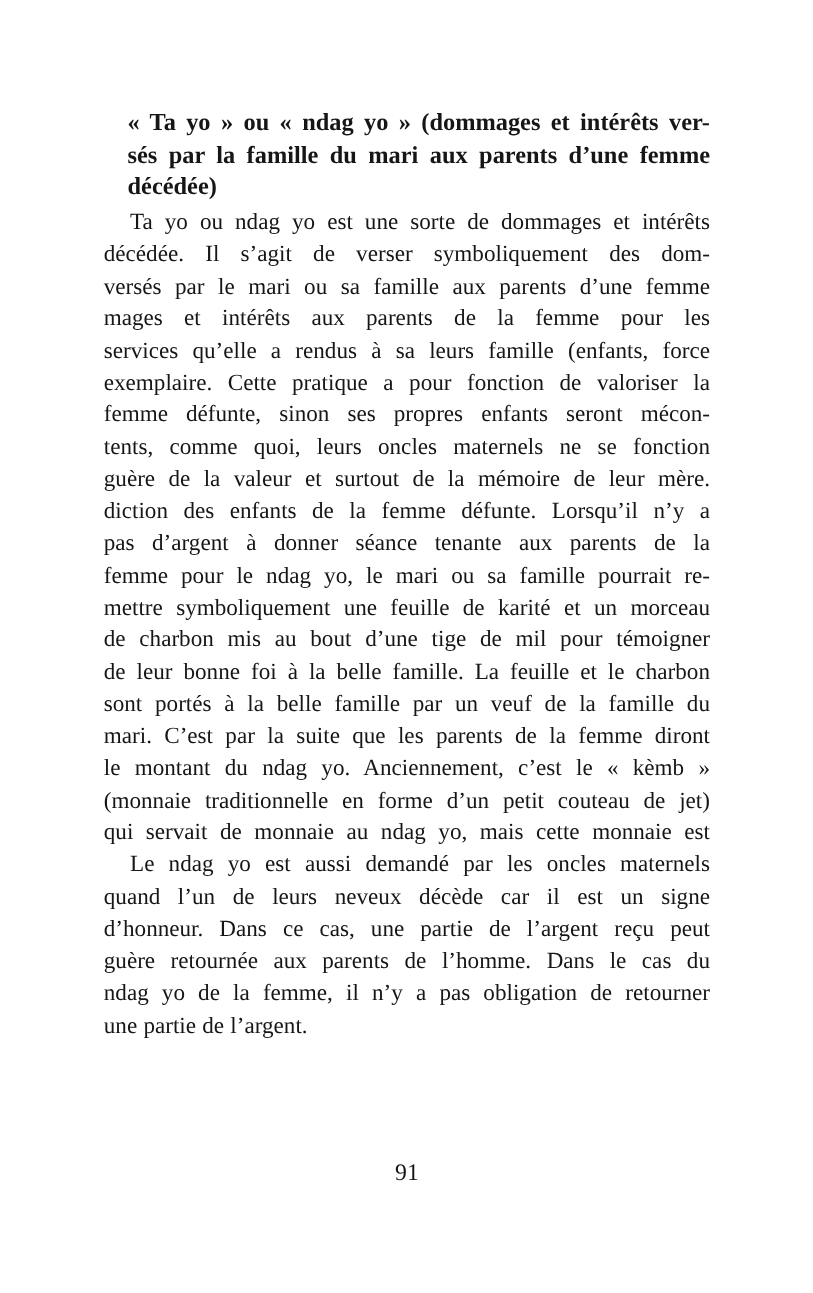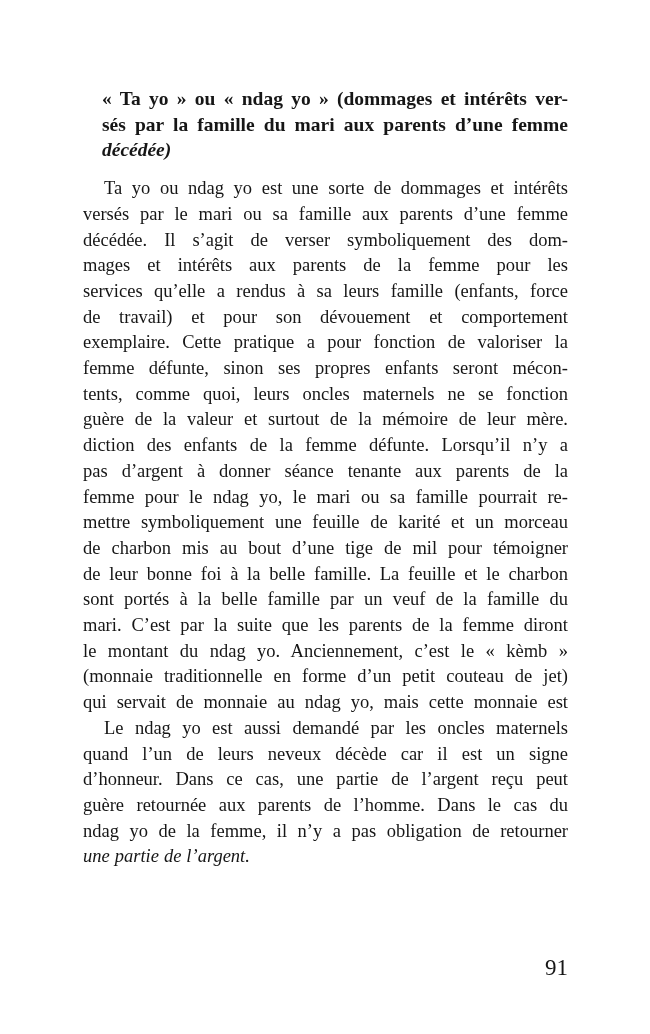--- a/index.html
+++ b/index.html
@@ -21,63 +21,61 @@
   .line {
     font-size: 18.5px;
     line-height: 25.7px;
     text-align: justify;
     text-align-last: justify;
     text-justify: inter-word;
     word-spacing: 0.02em;
   }
   .line.last {
     text-align-last: left;
-    font-style: italic;
   }
   .line.indent {
     padding-left: 21px;
   }
   .heading {
     padding-left: 19px;
-    margin-bottom: 13px;
+    margin-bottom: 3px;
   }
   .heading .line {
     font-weight: bold;
     font-size: 19.5px;
     line-height: 25.7px;
   }
   .page-number {
     position: absolute;
     left: 83px;
-    top: 955px;
+    top: 926px;
     width: 485px;
-    text-align: right;
-    font-size: 23px;
+    text-align: center;
+    font-size: 19px;
     line-height: 25px;
   }
 </style>
 </head>
 <body>
 
 <div class="page">
   <div class="text-block">
 
     <div class="heading">
       <div class="line">« Ta yo » ou « ndag yo » (dommages et intérêts ver-</div>
       <div class="line">sés par la famille du mari aux parents d’une femme</div>
       <div class="line last">décédée)</div>
     </div>
 
     <div class="paragraph">
       <div class="line indent">Ta yo ou ndag yo est une sorte de dommages et intérêts</div>
+      <div class="line">décédée. Il s’agit de verser symboliquement des dom-</div>
       <div class="line">versés par le mari ou sa famille aux parents d’une femme</div>
-      <div class="line">décédée. Il s’agit de verser symboliquement des dom-</div>
       <div class="line">mages et intérêts aux parents de la femme pour les</div>
       <div class="line">services qu’elle a rendus à sa leurs famille (enfants, force</div>
-      <div class="line">de travail) et pour son dévouement et comportement</div>
       <div class="line">exemplaire. Cette pratique a pour fonction de valoriser la</div>
       <div class="line">femme défunte, sinon ses propres enfants seront mécon-</div>
       <div class="line">tents, comme quoi, leurs oncles maternels ne se fonction</div>
       <div class="line">guère de la valeur et surtout de la mémoire de leur mère.</div>
       <div class="line">diction des enfants de la femme défunte. Lorsqu’il n’y a</div>
       <div class="line">pas d’argent à donner séance tenante aux parents de la</div>
       <div class="line">femme pour le ndag yo, le mari ou sa famille pourrait re-</div>
       <div class="line">mettre symboliquement une feuille de karité et un morceau</div>
       <div class="line">de charbon mis au bout d’une tige de mil pour témoigner</div>
       <div class="line">de leur bonne foi à la belle famille. La feuille et le charbon</div>

